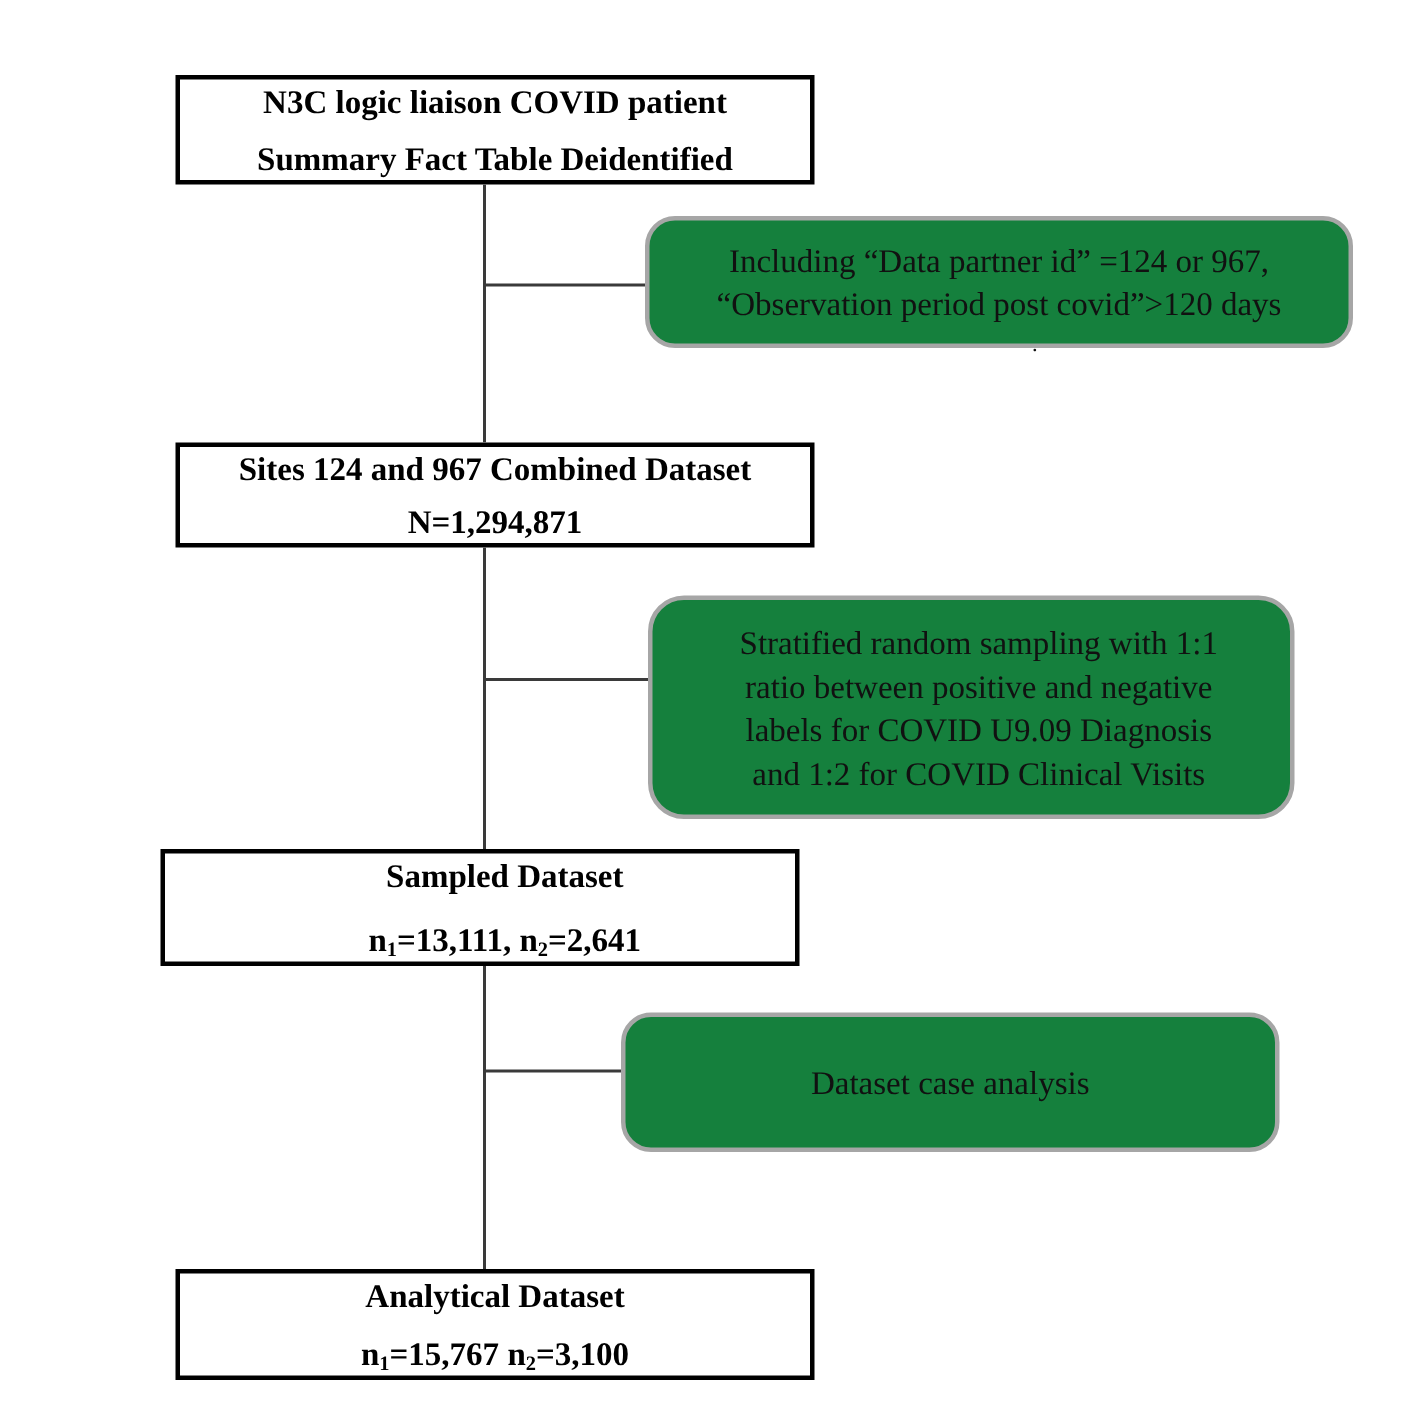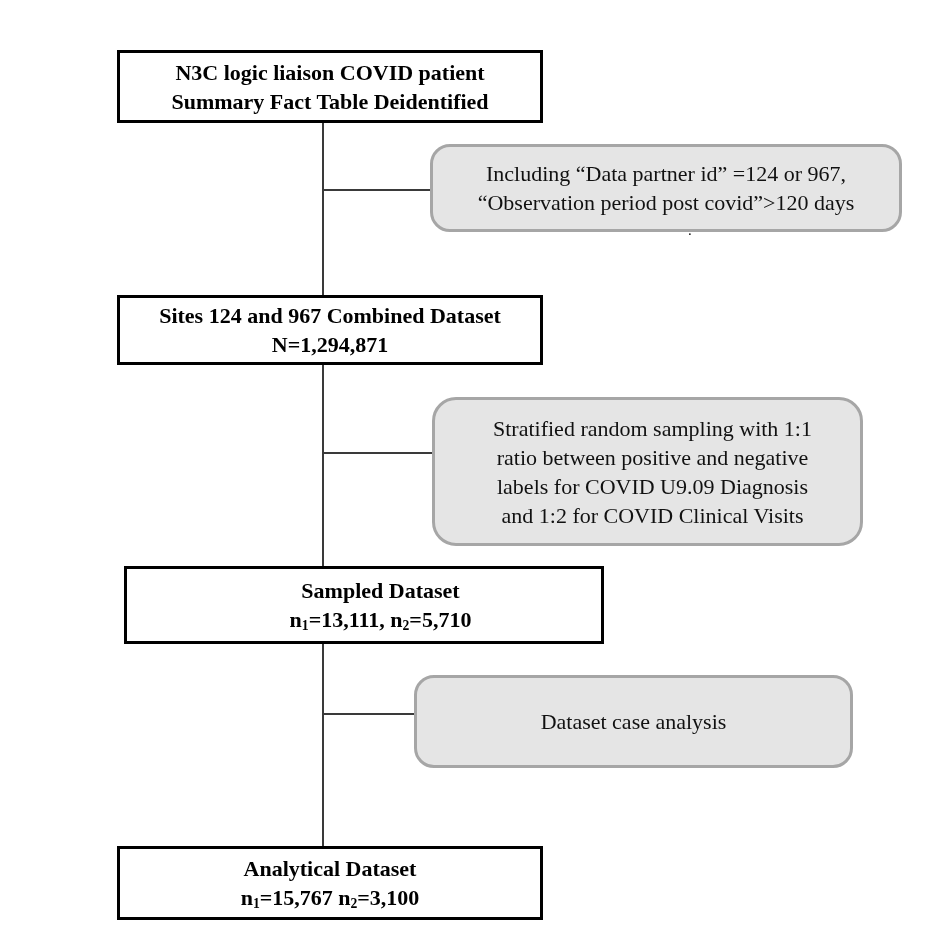--- a/index.html
+++ b/index.html
@@ -28,28 +28,28 @@
     position: absolute;
     border: 3px solid var(--box-border);
     background: #ffffff;
     color: var(--box-text);
     font-weight: bold;
     font-size: 22px;
     line-height: 29px;
     text-align: center;
     display: flex;
     flex-direction: column;
-    justify-content: center;
+    justify-content: space-between;
     align-items: center;
   }
   .note-box {
     position: absolute;
     border: 3px solid var(--note-border);
     border-radius: 20px;
-    background: #e5e5e5;
+    background: #15803d;
     color: var(--note-text);
     font-size: 22px;
     line-height: 29px;
     display: flex;
     flex-direction: column;
     justify-content: center;
   }
   .note-center { text-align: center; align-items: center; }
   .note-left { text-align: left; padding-left: 22px; padding-right: 12px; }
   .line-block { display: block; }
@@ -76,21 +76,21 @@
     top: 222px;
     font-size: 15px;
     color: var(--note-text);
   }
 
   
   #source-box     { left: 117px; top: 50px;  width: 426px; height: 73px; }
   #note-inclusion { left: 430px; top: 144px; width: 472px; height: 88px; }
   #combined-box   { left: 117px; top: 295px; width: 426px; height: 70px; }
   #note-sampling  { left: 432px; top: 397px; width: 431px; height: 149px; border-radius: 24px; align-items: center; }
-  #sampled-box    { left: 124px; top: 566px; width: 480px; height: 78px; padding-left: 33px; }
+  #sampled-box    { left: 107px; top: 566px; width: 426px; height: 78px; padding-left: 33px; }
   #note-complete  { left: 414px; top: 675px; width: 439px; height: 93px; }
   #analytical-box { left: 117px; top: 846px; width: 426px; height: 74px; }
 
   #connector-v1 { left: 322px; top: 123px; height: 172px; }
   #connector-v2 { left: 322px; top: 365px; height: 201px; }
   #connector-v3 { left: 322px; top: 644px; height: 202px; }
   #branch-h1 { left: 323px; top: 189px; width: 107px; }
   #branch-h2 { left: 323px; top: 452px; width: 109px; }
   #branch-h3 { left: 323px; top: 713px; width: 91px; }
 </style>
@@ -111,21 +111,21 @@
     <span class="line-block">Summary Fact Table Deidentified</span>
   </div>
 
   <div class="flow-box" id="combined-box">
     <span class="line-block">Sites 124 and 967 Combined Dataset</span>
     <span class="line-block">N=1,294,871</span>
   </div>
 
   <div class="flow-box" id="sampled-box">
     <span class="line-block">Sampled Dataset</span>
-    <span class="line-block"><span>n</span><sub>1</sub><span>=13,111, </span><span>n</span><sub>2</sub><span>=5,710</span></span>
+    <span class="line-block"><span>n</span><sub>1</sub><span>=13,111, </span><span>n</span><sub>2</sub><span>=2,641</span></span>
   </div>
 
   <div class="flow-box" id="analytical-box">
     <span class="line-block">Analytical Dataset</span>
     <span class="line-block"><span>n</span><sub>1</sub><span>=15,767 </span><span>n</span><sub>2</sub><span>=3,100</span></span>
   </div>
 
   <div class="note-box note-center" id="note-inclusion">
     <span class="line-block">Including “Data partner id” =124 or 967,</span>
     <span class="line-block">“Observation period post covid”&gt;120 days</span>

